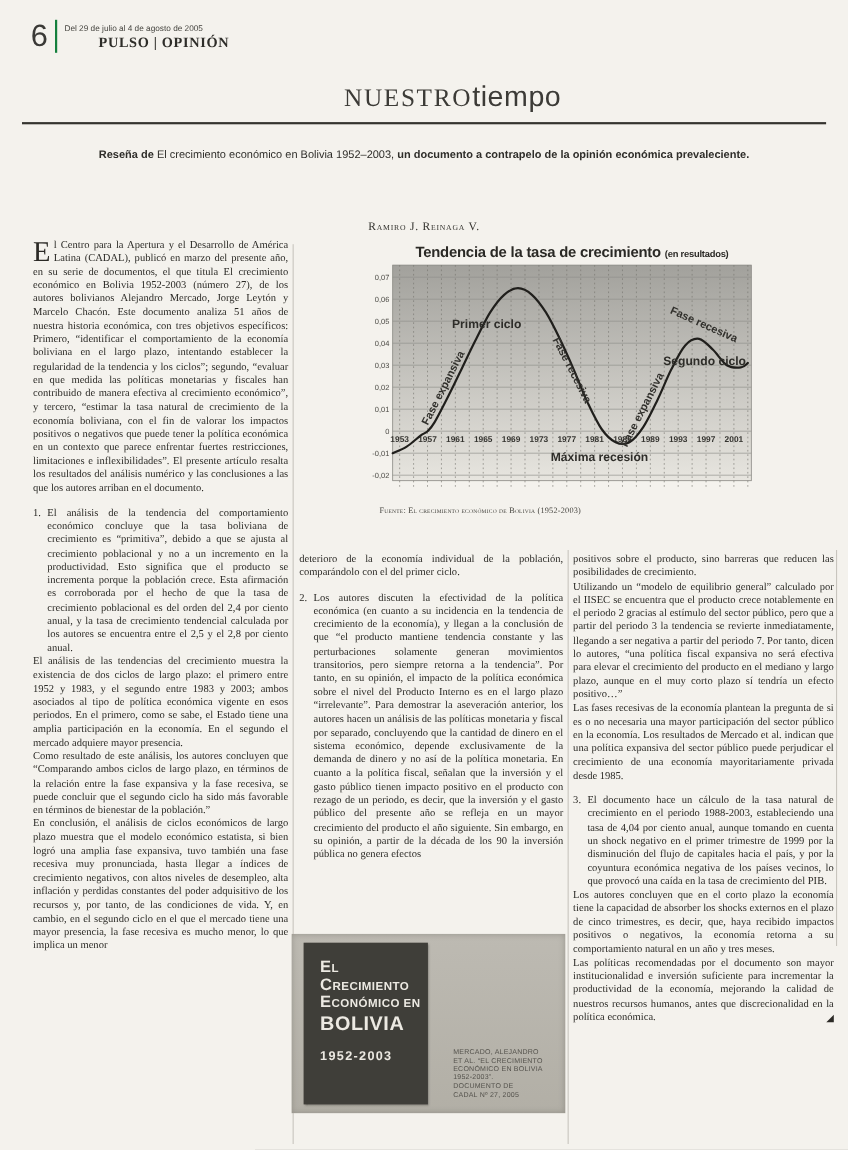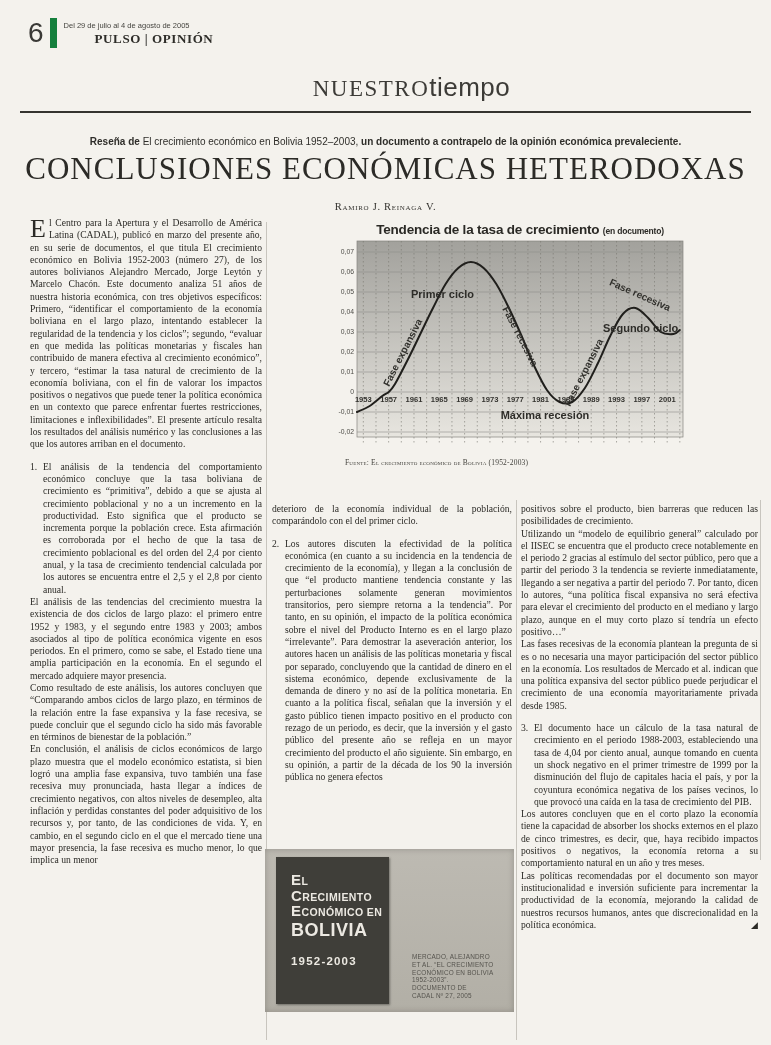--- a/index.html
+++ b/index.html
@@ -1,21 +1,21 @@
 <!DOCTYPE html>
 <html><head>
 <meta charset="utf-8">
 <style>
   html,body{margin:0;padding:0;background:#d9d7d2;}
   .page{position:relative;width:771px;height:1045px;background:#f4f2ed;
         font-family:"Liberation Serif",serif;color:#2b2a26;overflow:hidden;margin:0 auto;}
   
   .hdr{position:absolute;left:28px;top:18px;display:flex;}
   .pageno{font-family:"Liberation Sans",sans-serif;font-size:28px;color:#3a3936;line-height:30px;padding-right:6px;font-weight:300;}
-  .hdr-txt{border-left:7px solid #15803d;padding-left:7px;}
+  .hdr-txt{border-left:2px solid #15803d;padding-left:7px;}
   .dateline{font-family:"Liberation Sans",sans-serif;font-size:7.5px;color:#45443f;padding-top:3px;}
   .section{font-size:13px;font-weight:bold;letter-spacing:.6px;margin-top:1px;color:#2e2d29;padding-left:31px;}
   
   .masthead{position:absolute;top:72px;left:0;width:100%;text-align:center;color:#3c3b37;padding-left:52px;box-sizing:border-box;}
   .m1{font-size:23px;letter-spacing:1.5px;}
   .m2{font-family:"Liberation Sans",sans-serif;font-size:26px;letter-spacing:.5px;}
   .rule{position:absolute;top:111px;left:20px;width:731px;border-top:2px solid #35342f;}
   
   .kicker{position:absolute;top:136px;left:0;width:100%;text-align:center;
           font-family:"Liberation Sans",sans-serif;font-size:10px;color:#2f2e2a;}
@@ -76,42 +76,41 @@
 
   <div class="masthead">
     <span class="m1">NUESTRO</span><span class="m2">tiempo</span>
   </div>
   <div class="rule"></div>
 
   <div class="kicker">
     <span class="k-b">Reseña de </span><span>El crecimiento económico en Bolivia 1952–2003,</span><span class="k-b"> un documento a contrapelo de la opinión económica prevaleciente.</span>
   </div>
 
-  <h1 class="headline">CONCLUSIONES ECONÓMICAS HETERODOXAS</h1>
   <div class="byline">Ramiro J. Reinaga V.</div>
 
   <div class="vrule" style="left:266px;top:222px;height:818px;"></div>
   <div class="vrule" style="left:516px;top:500px;height:540px;"></div>
   <div class="vrule" style="left:760px;top:500px;height:360px;"></div>
 
   <section class="col col1">
     <p><span class="dropcap">E</span><span>l Centro para la Apertura y el Desarrollo de América Latina (CADAL), publicó en marzo del presente año, en su serie de documentos, el que titula El crecimiento económico en Bolivia 1952-2003 (número 27), de los autores bolivianos Alejandro Mercado, Jorge Leytón y Marcelo Chacón. Este documento analiza 51 años de nuestra historia económica, con tres objetivos específicos: Primero, “identificar el comportamiento de la economía boliviana en el largo plazo, intentando establecer la regularidad de la tendencia y los ciclos”; segundo, “evaluar en que medida las políticas monetarias y fiscales han contribuido de manera efectiva al crecimiento económico”, y tercero, “estimar la tasa natural de crecimiento de la economía boliviana, con el fin de valorar los impactos positivos o negativos que puede tener la política económica en un contexto que parece enfrentar fuertes restricciones, limitaciones e inflexibilidades”. El presente artículo resalta los resultados del análisis numérico y las conclusiones a las que los autores arriban en el documento.</span></p>
     <div class="item">
       <span class="num">1.</span>
       <span>El análisis de la tendencia del comportamiento económico concluye que la tasa boliviana de crecimiento es “primitiva”, debido a que se ajusta al crecimiento poblacional y no a un incremento en la productividad. Esto significa que el producto se incrementa porque la población crece. Esta afirmación es corroborada por el hecho de que la tasa de crecimiento poblacional es del orden del 2,4 por ciento anual, y la tasa de crecimiento tendencial calculada por los autores se encuentra entre el 2,5 y el 2,8 por ciento anual.</span>
     </div>
     <p>El análisis de las tendencias del crecimiento muestra la existencia de dos ciclos de largo plazo: el primero entre 1952 y 1983, y el segundo entre 1983 y 2003; ambos asociados al tipo de política económica vigente en esos periodos. En el primero, como se sabe, el Estado tiene una amplia participación en la economía. En el segundo el mercado adquiere mayor presencia.</p>
     <p>Como resultado de este análisis, los autores concluyen que “Comparando ambos ciclos de largo plazo, en términos de la relación entre la fase expansiva y la fase recesiva, se puede concluir que el segundo ciclo ha sido más favorable en términos de bienestar de la población.”</p>
     <p>En conclusión, el análisis de ciclos económicos de largo plazo muestra que el modelo económico estatista, si bien logró una amplia fase expansiva, tuvo también una fase recesiva muy pronunciada, hasta llegar a índices de crecimiento negativos, con altos niveles de desempleo, alta inflación y perdidas constantes del poder adquisitivo de los recursos y, por tanto, de las condiciones de vida. Y, en cambio, en el segundo ciclo en el que el mercado tiene una mayor presencia, la fase recesiva es mucho menor, lo que implica un menor</p>
   </section>
 
   <div class="chart">
     <div class="chart-title">
       <span>Tendencia de la tasa de crecimiento</span>
-      <span class="sub">(en documento)</span>
+      <span class="sub">(en resultados)</span>
     </div>
     <div class="chart-canvas"><svg viewBox="0 0 430 214" width="430" height="214">
           <defs>
             <linearGradient id="bg" x1="0" y1="0" x2="0" y2="1">
               <stop offset="0" stop-color="#a2a19c"></stop>
               <stop offset="1" stop-color="#e7e5df"></stop>
             </linearGradient>
           </defs>
           <rect x="24" y="2" width="326" height="196" fill="url(#bg)" stroke="#85847f" stroke-width="0.7"></rect>
           <line x1="24" x2="350" y1="12.999999999999982" y2="12.999999999999982" stroke="#8f8e89" stroke-width="0.6"></line>
@@ -187,21 +186,21 @@
 
   <section class="col col2">
     <p>deterioro de la economía individual de la población, comparándolo con el del primer ciclo.</p>
     <div class="item">
       <span class="num">2.</span>
       <span>Los autores discuten la efectividad de la política económica (en cuanto a su incidencia en la tendencia de crecimiento de la economía), y llegan a la conclusión de que “el producto mantiene tendencia constante y las perturbaciones solamente generan movimientos transitorios, pero siempre retorna a la tendencia”. Por tanto, en su opinión, el impacto de la política económica sobre el nivel del Producto Interno es en el largo plazo “irrelevante”. Para demostrar la aseveración anterior, los autores hacen un análisis de las políticas monetaria y fiscal por separado, concluyendo que la cantidad de dinero en el sistema económico, depende exclusivamente de la demanda de dinero y no así de la política monetaria. En cuanto a la política fiscal, señalan que la inversión y el gasto público tienen impacto positivo en el producto con rezago de un periodo, es decir, que la inversión y el gasto público del presente año se refleja en un mayor crecimiento del producto el año siguiente. Sin embargo, en su opinión, a partir de la década de los 90 la inversión pública no genera efectos</span>
     </div>
   </section>
 
   <section class="col col3">
-    <p>positivos sobre el producto, bien barreras que reducen las posibilidades de crecimiento.</p>
+    <p>positivos sobre el producto, sino barreras que reducen las posibilidades de crecimiento.</p>
     <p>Utilizando un “modelo de equilibrio general” calculado por el IISEC se encuentra que el producto crece notablemente en el periodo 2 gracias al estímulo del sector público, pero que a partir del periodo 3 la tendencia se revierte inmediatamente, llegando a ser negativa a partir del periodo 7. Por tanto, dicen lo autores, “una política fiscal expansiva no será efectiva para elevar el crecimiento del producto en el mediano y largo plazo, aunque en el muy corto plazo sí tendría un efecto positivo…”</p>
     <p>Las fases recesivas de la economía plantean la pregunta de si es o no necesaria una mayor participación del sector público en la economía. Los resultados de Mercado et al. indican que una política expansiva del sector público puede perjudicar el crecimiento de una economía mayoritariamente privada desde 1985.</p>
     <div class="item">
       <span class="num">3.</span>
       <span>El documento hace un cálculo de la tasa natural de crecimiento en el periodo 1988-2003, estableciendo una tasa de 4,04 por ciento anual, aunque tomando en cuenta un shock negativo en el primer trimestre de 1999 por la disminución del flujo de capitales hacia el país, y por la coyuntura económica negativa de los países vecinos, lo que provocó una caída en la tasa de crecimiento del PIB.</span>
     </div>
     <p>Los autores concluyen que en el corto plazo la economía tiene la capacidad de absorber los shocks externos en el plazo de cinco trimestres, es decir, que, haya recibido impactos positivos o negativos, la economía retorna a su comportamiento natural en un año y tres meses.</p>
     <p class="closing"><span>Las políticas recomendadas por el documento son mayor institucionalidad e inversión suficiente para incrementar la productividad de la economía, mejorando la calidad de nuestros recursos humanos, antes que discrecionalidad en la política económica.</span><span class="endmark">◢</span></p>
   </section>
 

